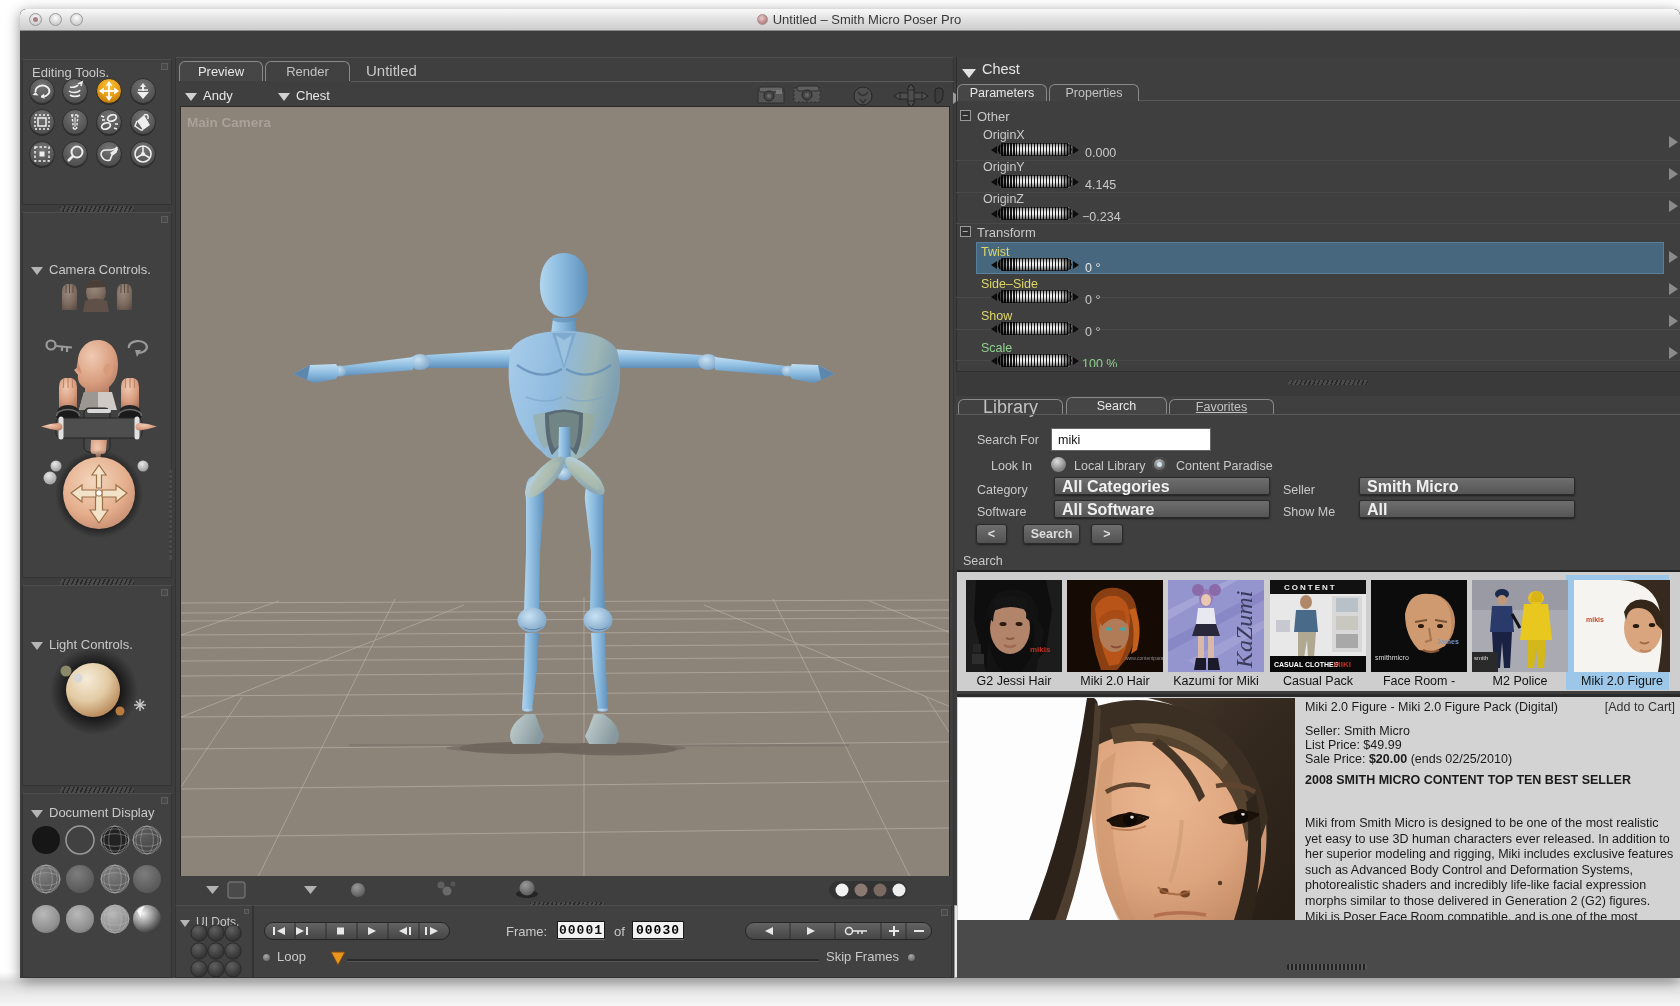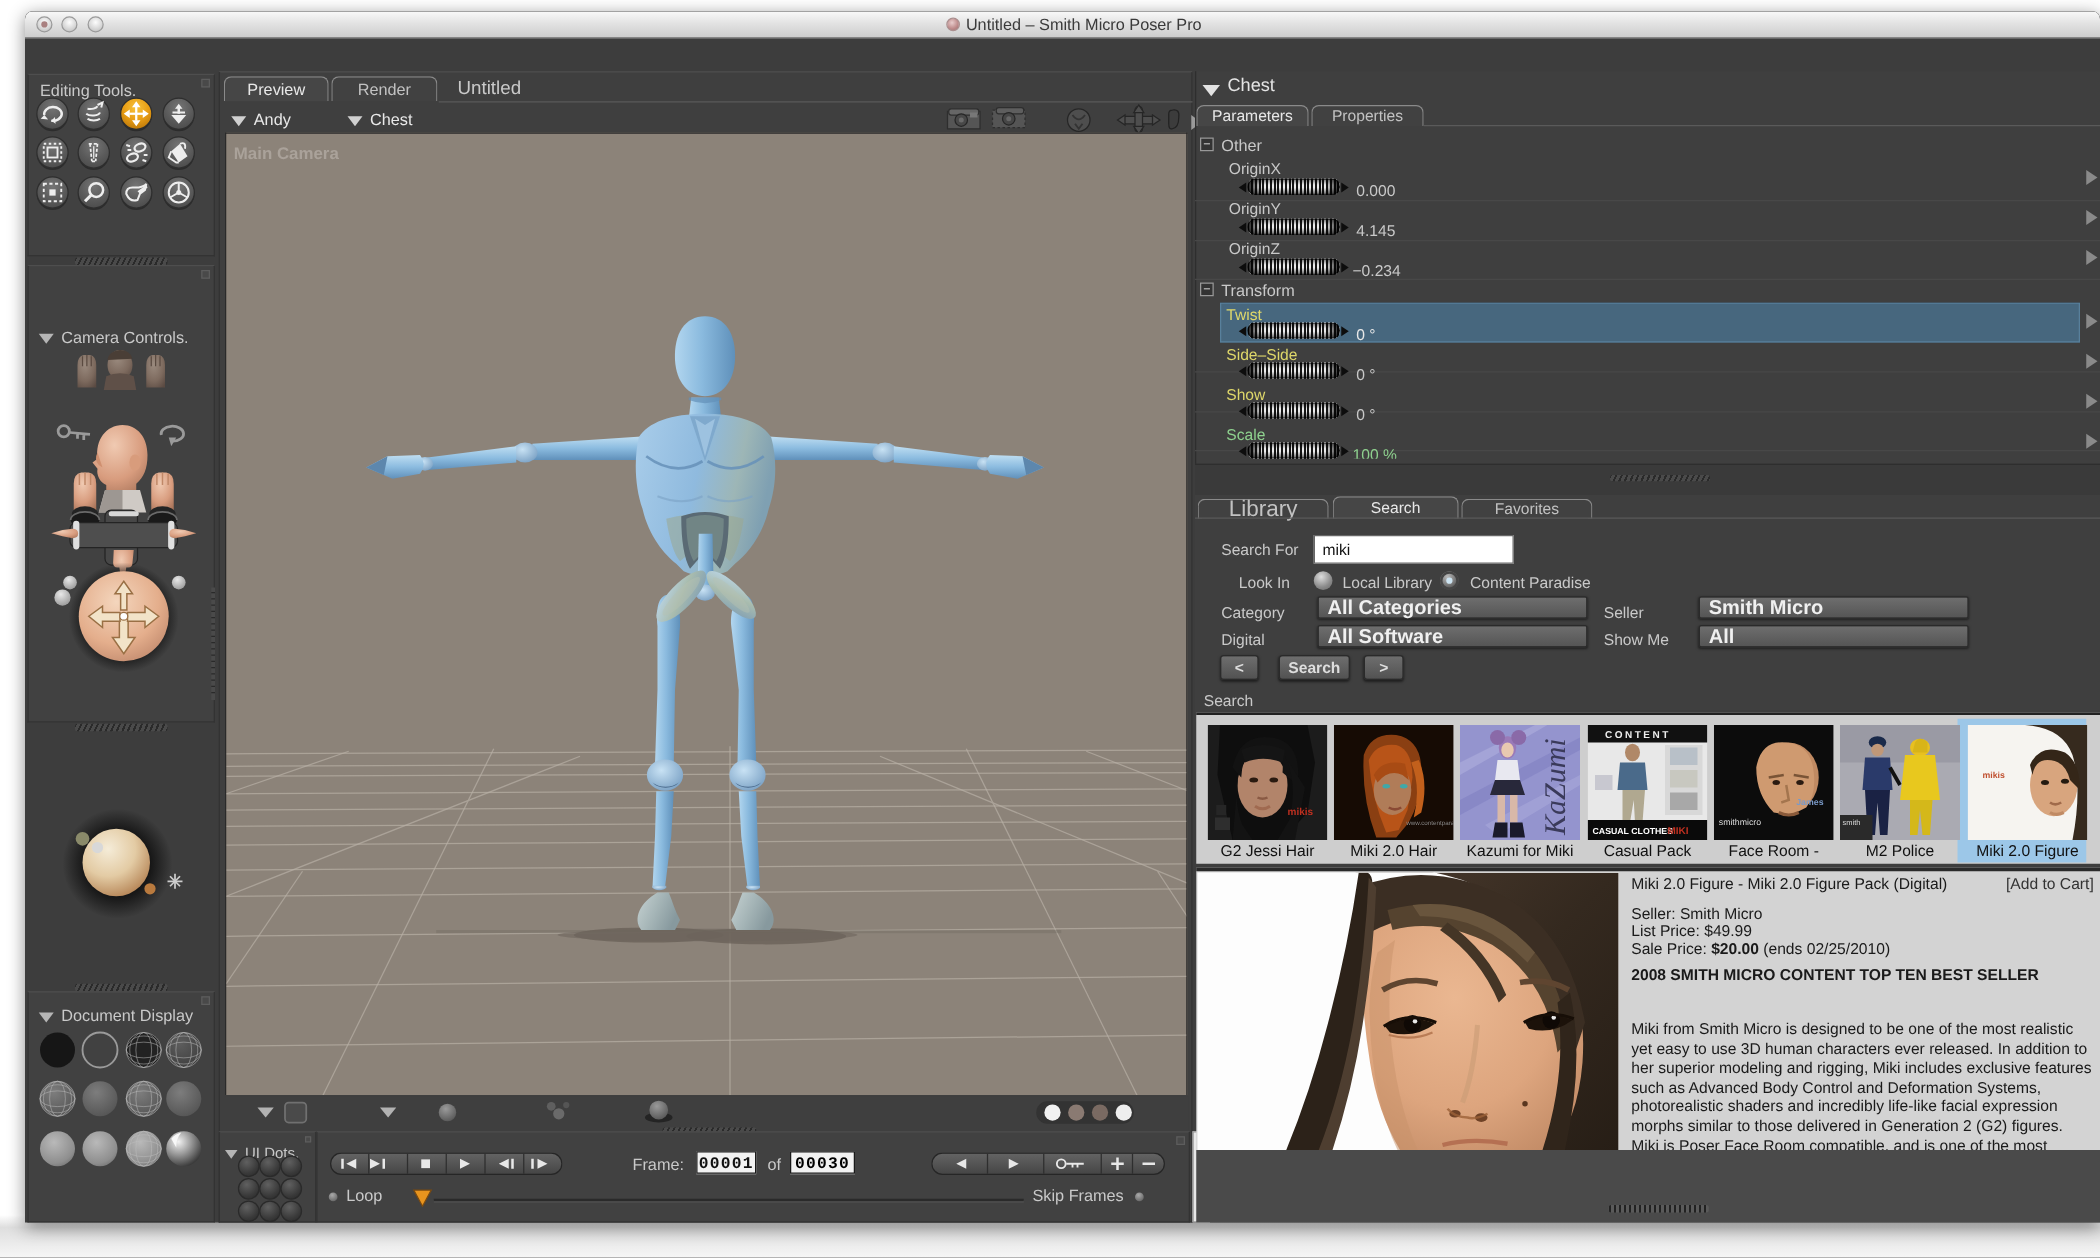--- a/index.html
+++ b/index.html
@@ -257,20 +257,24 @@
           <line x1="147" y1="327" x2="152" y2="327" stroke="#2a2a2a" stroke-width="1"></line>
           <line x1="147" y1="332" x2="152" y2="332" stroke="#2a2a2a" stroke-width="1"></line>
           <line x1="147" y1="337" x2="152" y2="337" stroke="#2a2a2a" stroke-width="1"></line>
           <line x1="147" y1="342" x2="152" y2="342" stroke="#2a2a2a" stroke-width="1"></line>
         </g>
   </svg>
   <div class="divider" style="left:2px; top:569px; width:150px;">
         <div class="hatch" style="left:38px; top:1px; width:74px;"></div>
       </div>
 
+  <div class="panel" style="left:2px; top:576px; width:150px; height:201px;">
+    <div class="pcorner"></div>
+    <div class="plabel" style="left:8px; top:51px; font-size:13px;"><span class="tri"></span>Light Controls.</div>
+  </div>
   <svg class="abs" style="left:2px; top:576px;" width="150" height="201" viewBox="0 0 150 201">
     <defs>
       <radialGradient id="lsph" cx="0.38" cy="0.3" r="0.9">
         <stop offset="0" stop-color="#f5ecd8"></stop>
             <stop offset="0.45" stop-color="#e3cba4"></stop>
             <stop offset="0.8" stop-color="#b98a5c"></stop>
             <stop offset="1" stop-color="#8a5f3e"></stop>
       </radialGradient>
       <radialGradient id="halo" cx="0.5" cy="0.5" r="0.5">
         <stop offset="0.55" stop-color="rgba(10,10,10,0.85)"></stop>
@@ -710,38 +714,38 @@
   <div class="rarr" style="left:1649px; top:274px;"></div>
   <div class="rarr" style="left:1649px; top:306px;"></div>
   <div class="rarr" style="left:1649px; top:338px;"></div>
 
   <div class="abs" style="left:936px; top:362px; width:724px; height:25px; background:#3a3a3a; border-top:1px solid #2e2e2e;"></div>
   <div class="hatch" style="left:1268px; top:371px; width:80px; height:5px;"></div>
 
   <div class="abs" style="left:936px; top:387px; width:724px; height:182px; background:#3f3f3f;"></div>
   <div class="doctab" style="left:938px; top:390px; width:105px; height:16px; line-height:15px; font-size:18px;">Library</div>
   <div class="doctab on" style="left:1046px; top:388px; width:101px; height:18px; line-height:17px; font-size:12.5px;">Search</div>
-  <div class="doctab" style="left:1149px; top:390px; width:105px; height:16px; line-height:15px; font-size:12.5px;">Favorites</div>
+  <div class="doctab" style="left:1149px; top:390px; width:105px; height:16px; line-height:15px; font-size:12.5px;text-decoration:underline;">Favorites</div>
   <div class="abs" style="left:936px; top:405px; width:724px; height:1px; background:#5a5a5a;"></div>
 
   <div class="pl12" style="left:957px; top:424px;">Search For</div>
   <div class="abs" style="left:1031px; top:419px; width:160px; height:23px; background:#fff; border:1px solid #666;">
     <div style="position:absolute; left:6px; top:4px; font-size:12.5px; color:#111;">miki</div>
   </div>
   <div class="pl12" style="left:971px; top:450px;">Look In</div>
   <div class="abs" style="left:1031px; top:448px; width:15px; height:15px; border-radius:50%; background:radial-gradient(circle at 40% 30%, #ddd, #8a8a8a 60%, #666);"></div>
   <div class="pl12" style="left:1054px; top:450px;">Local Library</div>
   <div class="abs" style="left:1132px; top:448px; width:15px; height:15px; border-radius:50%; background:radial-gradient(circle at 40% 30%, #bbb, #555 70%, #333); box-shadow:inset 0 0 0 2px #444;"></div>
   <div class="abs" style="left:1137px; top:453px; width:5px; height:5px; border-radius:50%; background:#cde4f2;"></div>
   <div class="pl12" style="left:1156px; top:450px;">Content Paradise</div>
   <div class="pl12" style="left:957px; top:474px;">Category</div>
   <div class="dd" style="left:1034px; top:468px; width:216px;">All Categories</div>
   <div class="pl12" style="left:1263px; top:474px;">Seller</div>
   <div class="dd" style="left:1339px; top:468px; width:216px;">Smith Micro</div>
-  <div class="pl12" style="left:957px; top:496px;">Digital</div>
+  <div class="pl12" style="left:957px; top:496px;">Software</div>
   <div class="dd" style="left:1034px; top:491px; width:216px;">All Software</div>
   <div class="pl12" style="left:1263px; top:496px;">Show Me</div>
   <div class="dd" style="left:1339px; top:491px; width:216px;">All</div>
   <div class="sbtn" style="left:956px; top:515px; width:31px;">&lt;</div>
   <div class="sbtn" style="left:1003px; top:515px; width:57px;">Search</div>
   <div class="sbtn" style="left:1071px; top:515px; width:32px;">&gt;</div>
   <div class="pl12" style="left:943px; top:545px;">Search</div>
 
   <div class="abs" style="left:937px; top:561px; width:723px; height:121px; background:#cecece; border-top:2px solid #222;">
     <div class="abs" style="left:609px; top:3px; width:103px; height:115px; background:#9cc7e8;"></div>

